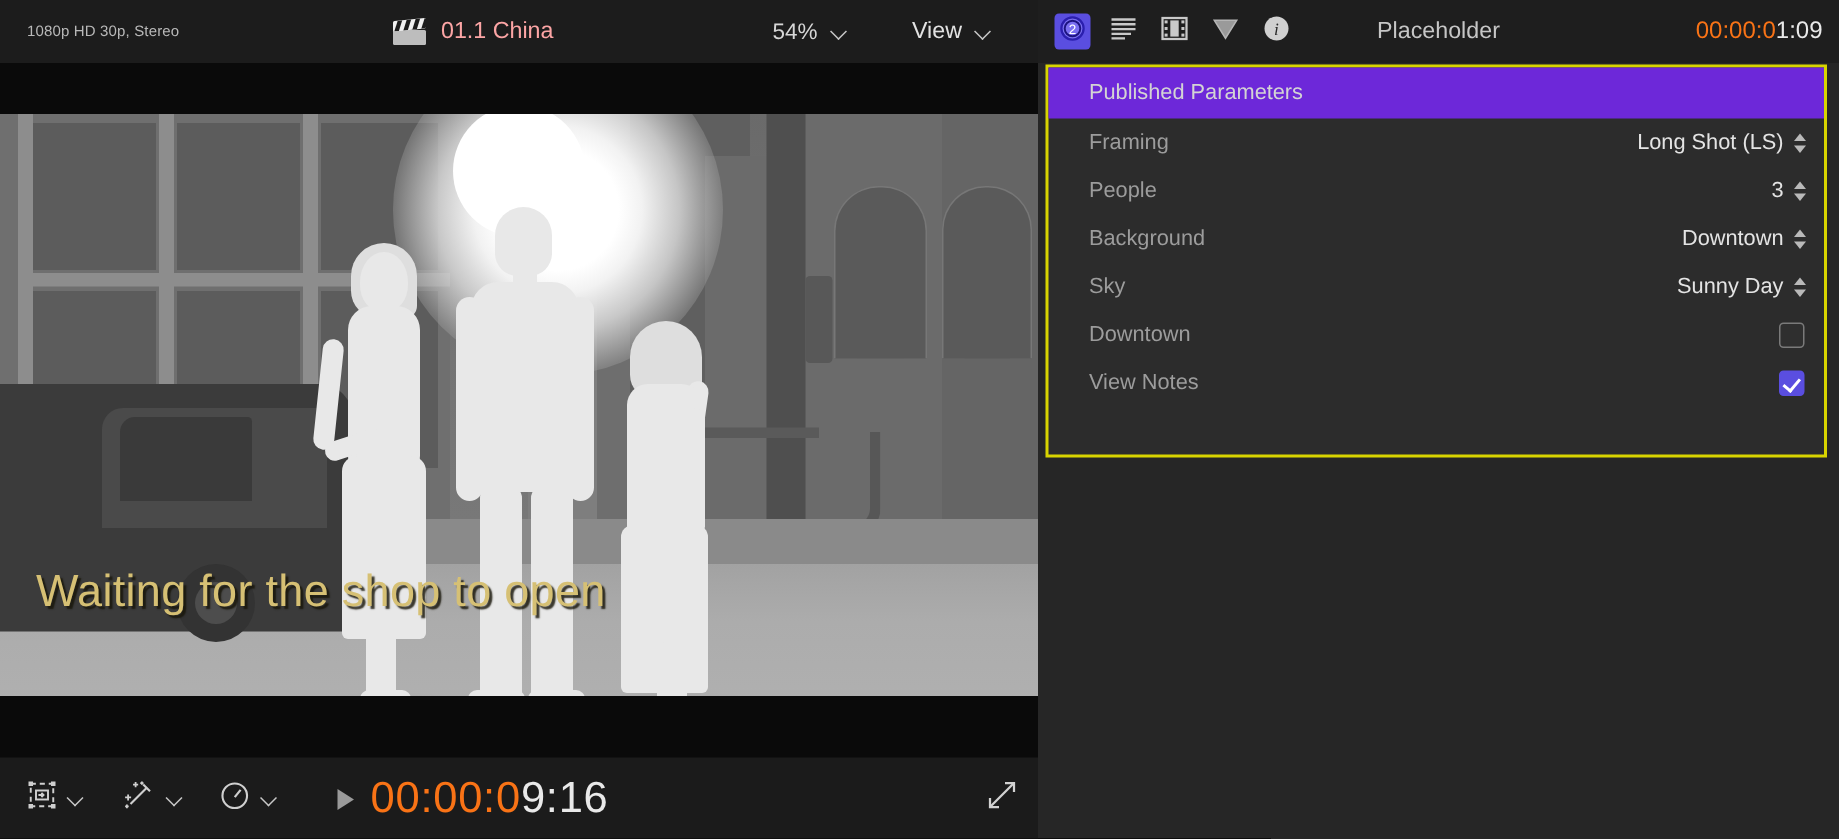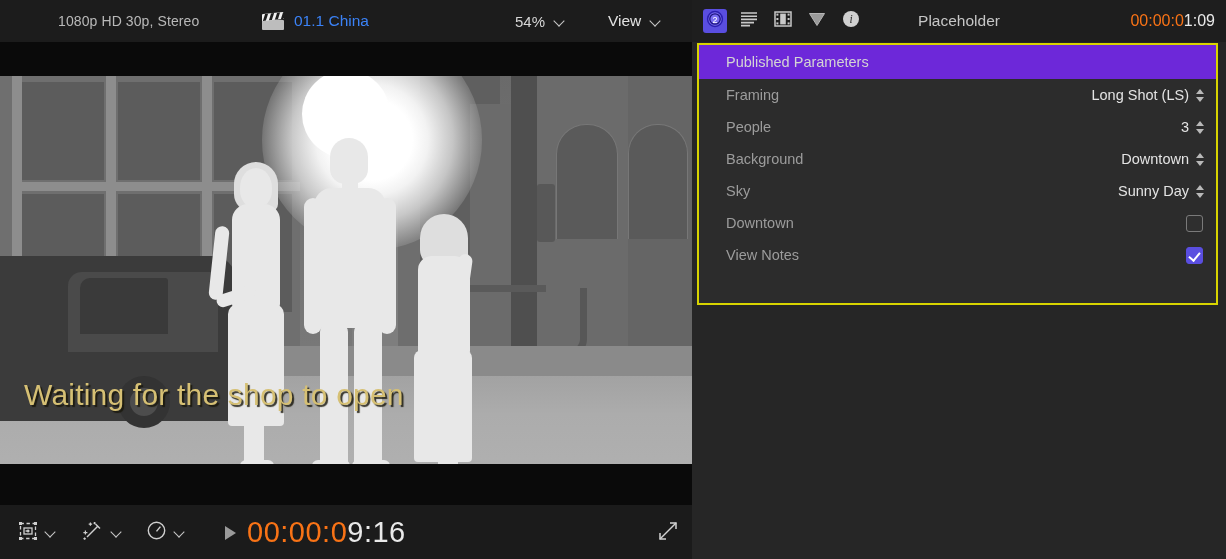--- a/index.html
+++ b/index.html
@@ -14,31 +14,31 @@
   
   .viewer{position:absolute;left:0;top:0;width:692px;height:559px;background:#0b0b0b;}
 
   .viewer-top{
     position:absolute;left:0;top:0;width:692px;height:42px;
     background:#1c1c1c;
     display:flex;align-items:center;
   }
   .vt-clip{
     position:absolute;left:18px;top:0;height:42px;display:flex;align-items:center;
-    font-size:14px;color:#b9b9b9;letter-spacing:0.1px;margin-left:40px;
+    font-size:10px;color:#b9b9b9;letter-spacing:0.1px;
   }
   .vt-center{
     position:absolute;left:262px;top:0;height:42px;display:flex;align-items:center;gap:10px;
   }
   .clapper{width:22px;height:17px;position:relative;display:inline-block;}
   .clapper .board{position:absolute;left:0;bottom:0;width:22px;height:10px;background:#bdbdbd;border-radius:1px;}
   .clapper .top{position:absolute;left:0;top:0;width:22px;height:7px;background:#f0f0f0;
      transform:skewY(-6deg);border-radius:1px;overflow:hidden;}
   .clapper .top i{position:absolute;top:0;width:3px;height:7px;background:#1c1c1c;transform:skewX(-18deg);}
-  .vt-name{font-size:15.5px;color:#3b82f6;}
+  .vt-name{font-size:15.5px;color:#fca5a5;}
   .vt-zoom{
     position:absolute;left:515px;top:0;height:42px;display:flex;align-items:center;gap:9px;
     font-size:15px;color:#d6d6d6;
   }
   .vt-view{
     position:absolute;left:608px;top:0;height:42px;display:flex;align-items:center;gap:9px;
     font-size:15.5px;color:#e2e2e2;
   }
   .chev{display:inline-block;width:11px;height:11px;position:relative;}
   .chev::before{

